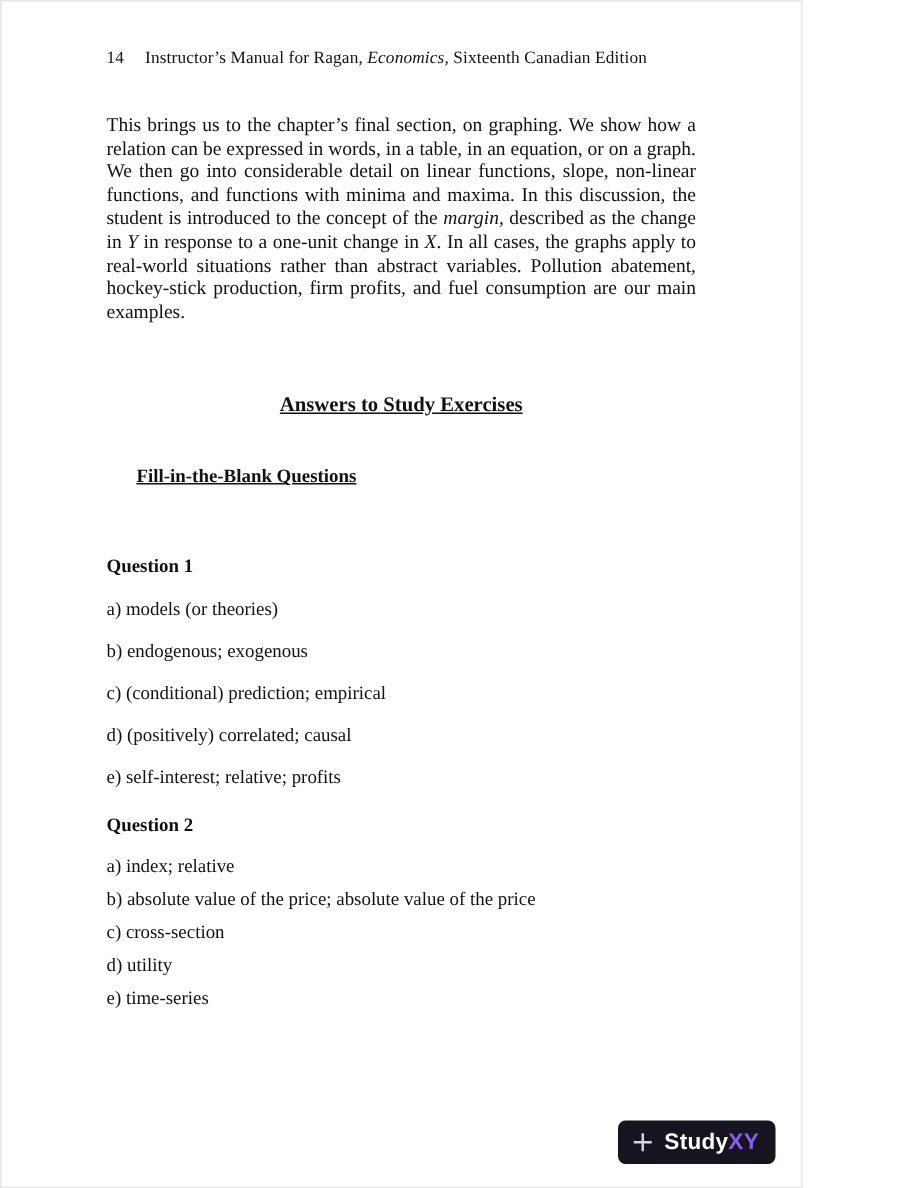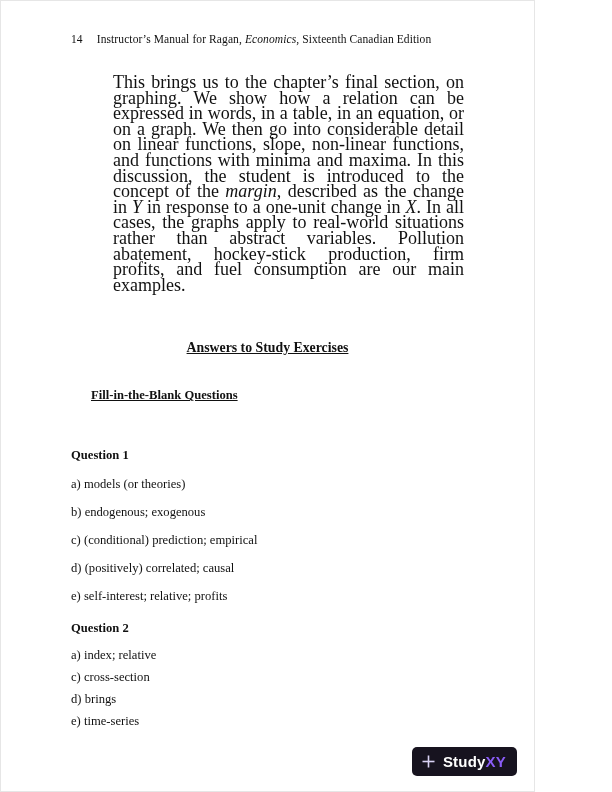--- a/index.html
+++ b/index.html
@@ -22,24 +22,23 @@
   }
   .running-header {
     font-size: 11.5px;
     letter-spacing: 0.1px;
     white-space: nowrap;
   }
   .running-header .pagenum { margin-right: 14px; }
   .italic { font-style: italic; }
   .intro-paragraph {
     margin-top: 30px;
-    font-size: 18px;
+    font-size: 13px;
     line-height: 15.6px;
     text-align: justify;
-    margin-left: 42px;
   }
   .section-heading {
     margin-top: 47px;
     text-align: center;
     font-size: 13.8px;
     font-weight: bold;
     text-decoration: underline;
   }
   .subsection-heading {
     margin-top: 32px;
@@ -106,22 +105,23 @@
     <p class="answer-line">a) models (or theories)</p>
     <p class="answer-line">b) endogenous; exogenous</p>
     <p class="answer-line">c) (conditional) prediction; empirical</p>
     <p class="answer-line">d) (positively) correlated; causal</p>
     <p class="answer-line">e) self-interest; relative; profits</p>
   </div>
 
   <h3 class="question-title q2-title">Question 2</h3>
   <div class="q2-answers">
     <p class="answer-line">a) index; relative</p>
+    <p class="answer-line">b) absolute value of the price; absolute value of the price</p>
     <p class="answer-line">c) cross-section</p>
-    <p class="answer-line">d) brings</p>
+    <p class="answer-line">d) utility</p>
     <p class="answer-line">e) time-series</p>
   </div>
 
   <div class="brand-badge" style="background: rgb(23, 19, 31);">
     <span class="plus-wrap">
       <svg width="15" height="15" viewBox="0 0 15 15" aria-hidden="true">
         <line x1="7.5" y1="1.5" x2="7.5" y2="13.5" stroke-width="1.6" stroke="#d9d2f5"></line>
         <line x1="1.5" y1="7.5" x2="13.5" y2="7.5" stroke-width="1.6" stroke="#d9d2f5"></line>
       </svg>
     </span>

